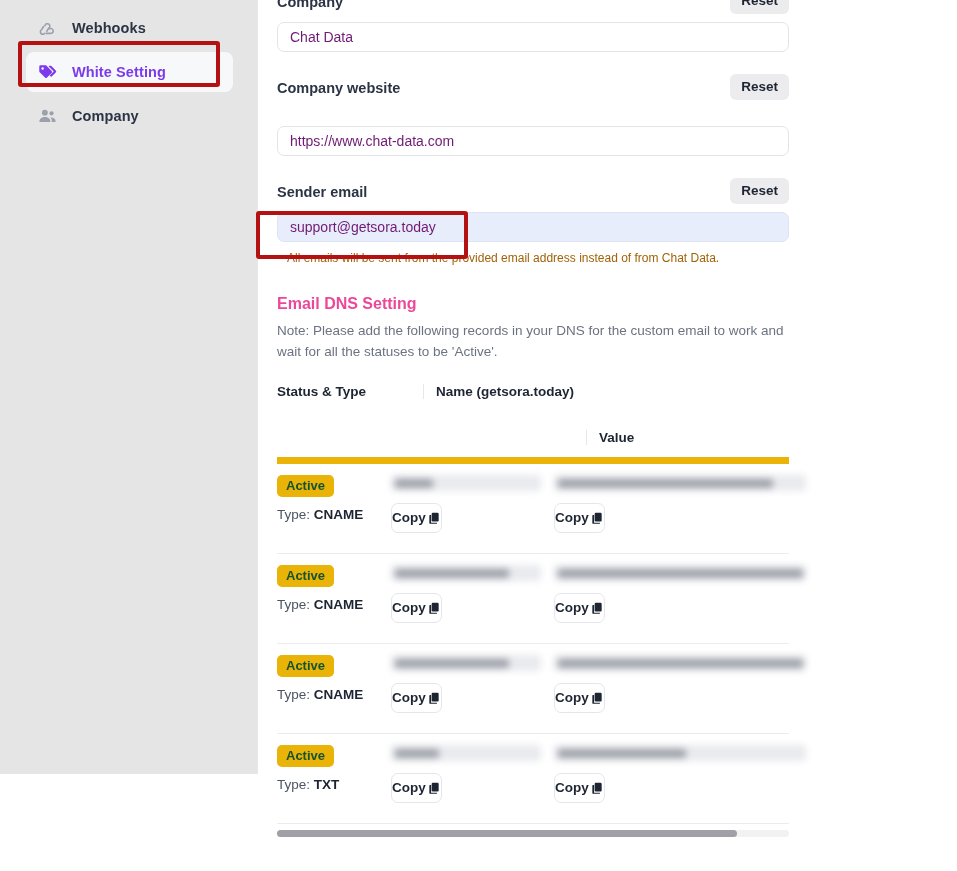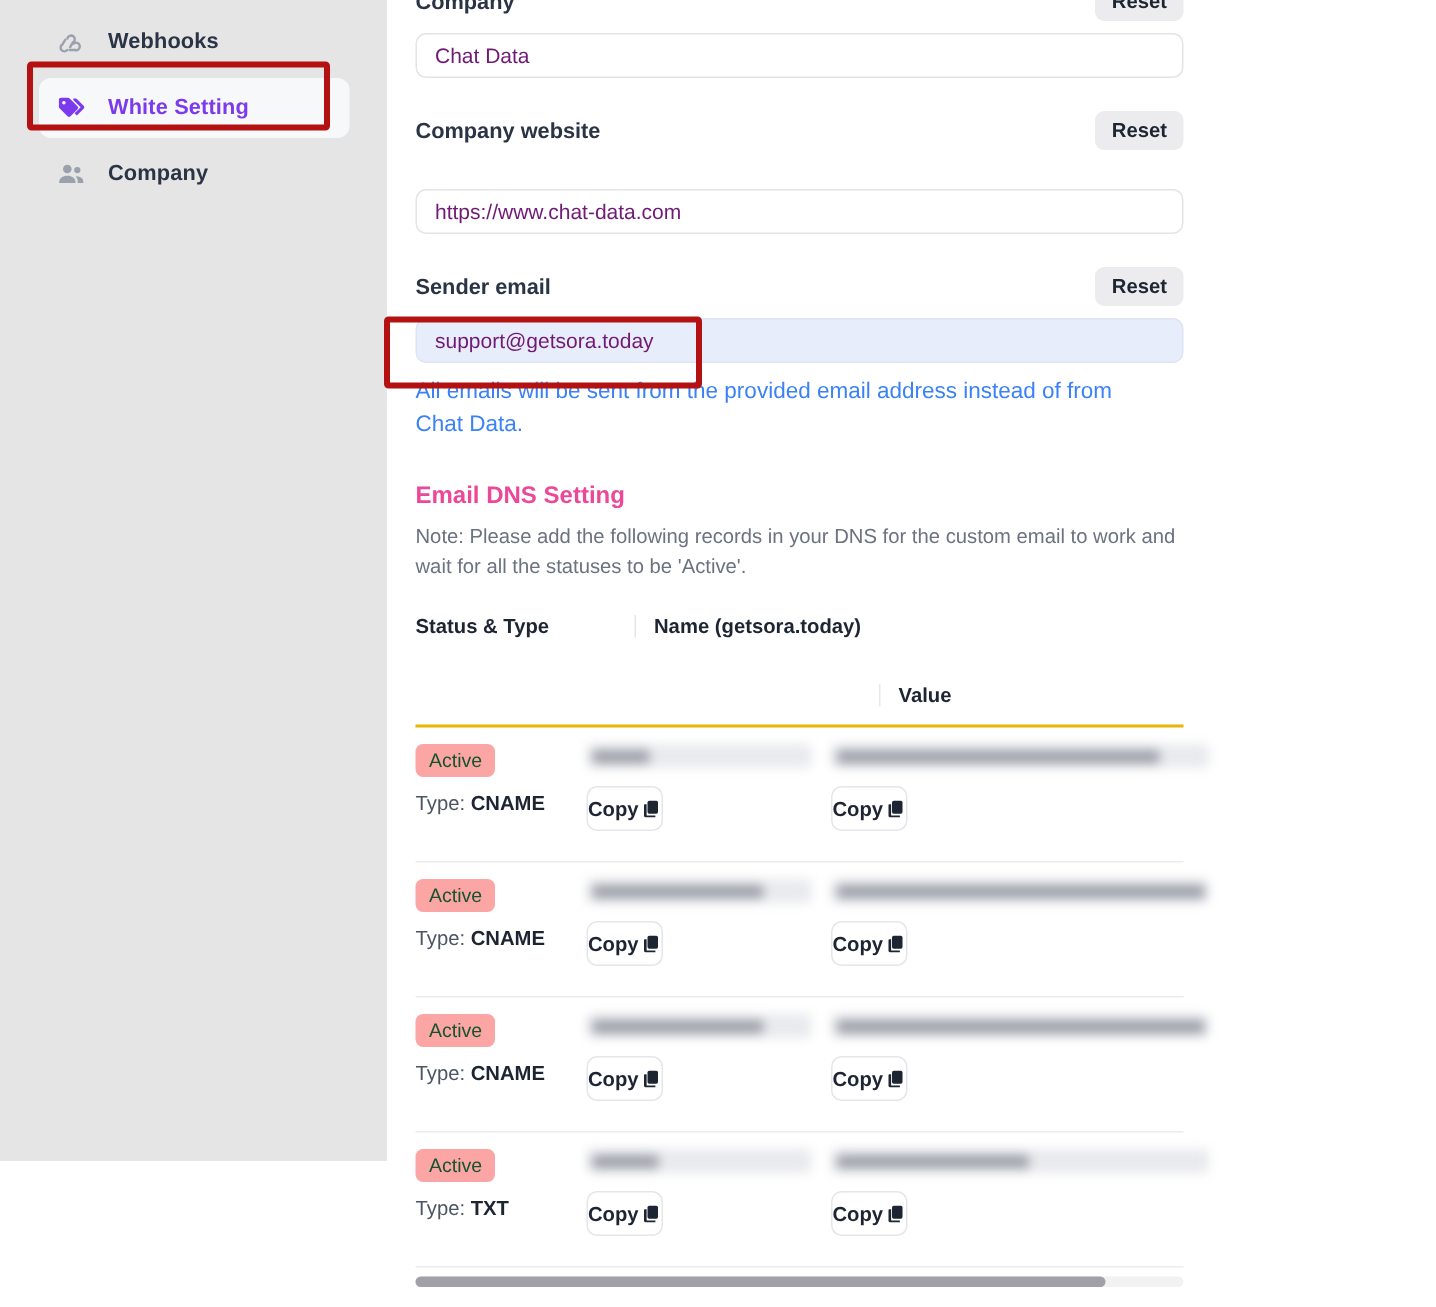--- a/index.html
+++ b/index.html
@@ -72,30 +72,30 @@
   .text-input {
     width: 512px; height: 30px;
     border: 1px solid #e3e4e8; border-radius: 7px;
     background: #ffffff;
     font-family: "Liberation Sans", sans-serif;
     font-size: 14px; color: #701a75;
     padding: 0 12px;
     outline: none;
   }
   .text-input.focused { background: #e8edfb; border-color: #dfe4f3; }
-  .help-text { font-size: 15px; color: #3b82f6; line-height: 1.45; width: 500px; }
+  .help-text { font-size: 12px; color: #a16207; line-height: 1.45; width: 500px; margin-left: 10px; }
 
   .section-title { font-size: 16px; font-weight: 700; color: #ec4899; }
   .section-note { font-size: 13.5px; color: #6b7280; line-height: 1.5; width: 514px; }
 
   
   .dns-table { width: 512px; position: relative; }
   .thead {
     display: flex; align-items: flex-start;
-    border-bottom: 2px solid #eab308;
+    border-bottom: 7px solid #eab308;
     padding-bottom: 12px;
     justify-content: flex-end;
   }
   .th {
     font-size: 13.5px; font-weight: 700; color: #1d2432;
     padding: 0 0 0 0;
   }
   .col-status { width: 102px; flex: 0 0 102px; }
   .col-name   { width: 163px; flex: 0 0 163px; border-left: 1px solid #e6e7ea; padding-left: 12px; margin-left: 44px; }
   .col-value  { flex: 1 1 auto; border-left: 1px solid #e6e7ea; padding-left: 12px; margin-top: 46px; }
@@ -103,22 +103,22 @@
   .trow {
     display: flex; align-items: flex-start;
     border-bottom: 1px solid #ececee;
     padding-top: 11px; padding-bottom: 11px;
     min-height: 90px;
   }
   .trow:last-of-type { border-bottom: none; }
   .status-cell { width: 102px; flex: 0 0 102px; }
   .badge {
     display: inline-block;
-    background: #fca5a5; color: #14532d;
-    font-size: 13px; font-weight: 400;
+    background: #eab308; color: #14532d;
+    font-size: 13px; font-weight: 700;
     padding: 3px 9px; border-radius: 5px;
     line-height: 1.25;
   }
   .type-line { font-size: 13.5px; color: #4b5563; margin-top: 10px; }
   .type-line b { color: #1d2432; font-weight: 700; }
 
   .cell-name  { width: 163px; flex: 0 0 163px; padding-left: 12px; }
   .cell-value { flex: 1 1 auto; padding-left: 12px; }
 
   .blurred {

